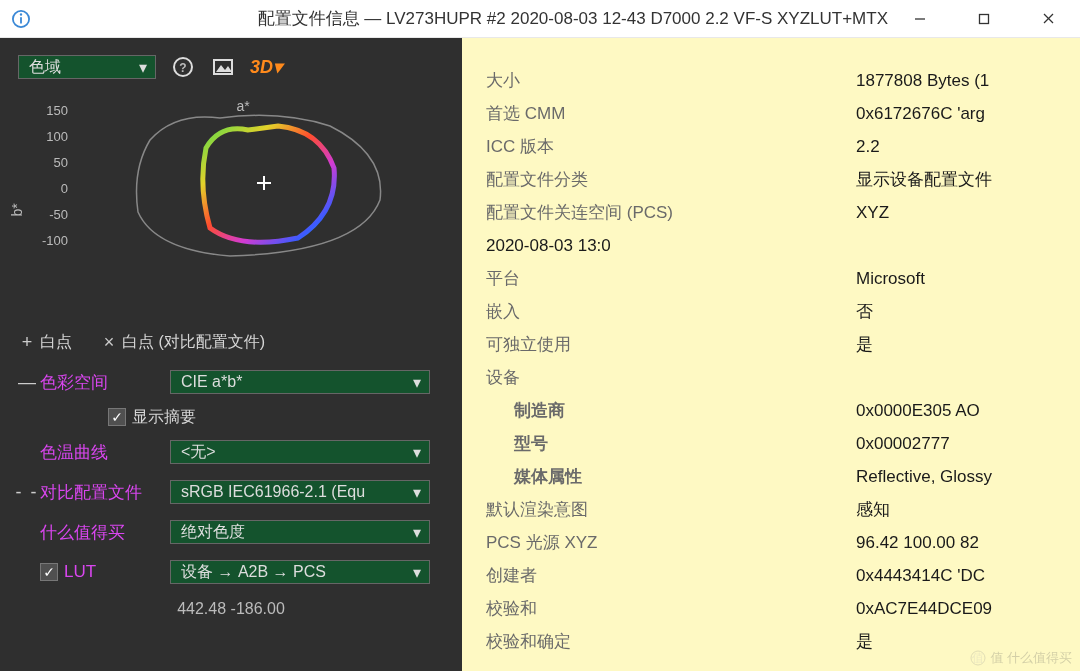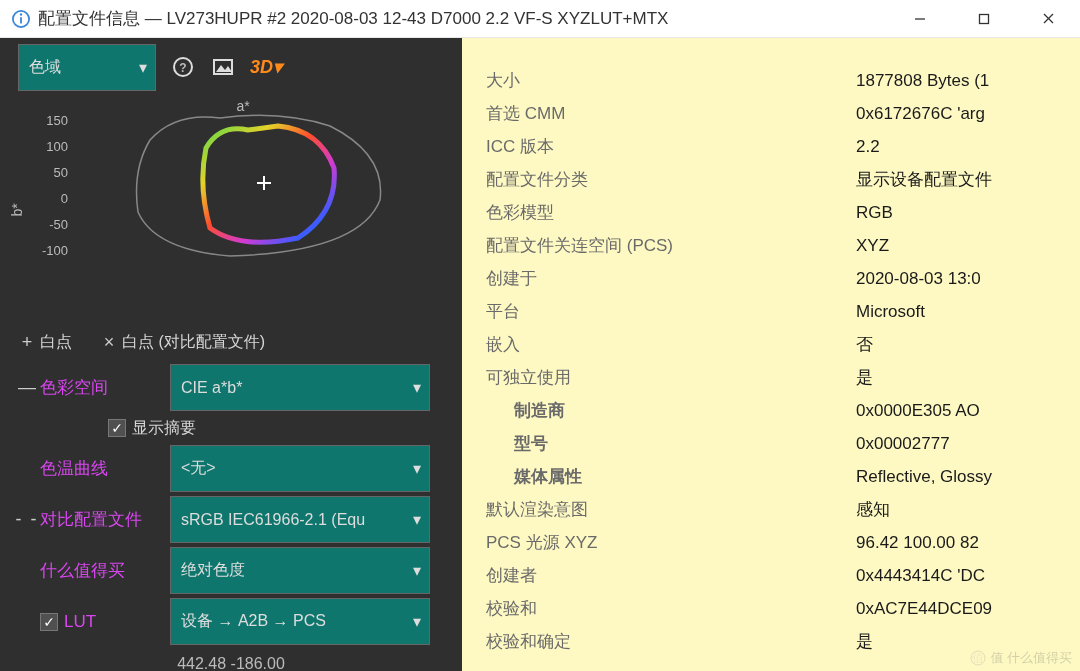--- a/index.html
+++ b/index.html
@@ -1,36 +1,36 @@
 <!DOCTYPE html>
 <html><head>
 <meta charset="utf-8">
 <style>
 * { box-sizing: border-box; margin: 0; padding: 0; }
 body { font-family: "Microsoft YaHei", "Segoe UI", sans-serif; width: 1080px; height: 671px; overflow: hidden; background: #fff; }
-.titlebar { height: 38px; display: flex; align-items: center; background: #fff; border-bottom: 1px solid #e8e8e8; }
+.titlebar { height: 38px; display: flex; align-items: center; background: #fff; border-bottom: 1px solid #e8e8e8; text-align: right; }
 .titlebar .icon { width: 18px; height: 18px; margin: 0 8px 0 12px; }
 .title { flex: 1; font-size: 17px; color: #333; white-space: nowrap; overflow: hidden; }
 .winbtns { display: flex; }
 .winbtn { width: 64px; height: 38px; display: flex; align-items: center; justify-content: center; color: #333; }
 .content { display: flex; height: 633px; }
 .left { width: 462px; background: #2f2f2f; color: #d6d6d6; position: relative; }
 .right { flex: 1; background: #fef9c3; padding: 26px 0 0 24px; overflow: hidden; position: relative; }
 .topbar { height: 58px; display: flex; align-items: center; padding: 0 18px; gap: 14px; }
-.dropdown { background: #0f766e; border: 1px solid #666; height: 47px; display: flex; align-items: center; padding: 0 8px 0 10px; color: #ddd; font-size: 16px; position: relative; }
+.dropdown { background: #14532d; border: 1px solid #666; height: 24px; display: flex; align-items: center; padding: 0 8px 0 10px; color: #ddd; font-size: 16px; position: relative; }
 .dropdown.wd1 { width: 138px; }
 .dropdown.wd2 { width: 260px; }
 .dropdown .arrow { margin-left: auto; }
 .icbtn { width: 26px; height: 26px; display: flex; align-items: center; justify-content: center; color: #ddd; }
 .threeDlbl { color: #ff8a1c; font-weight: 700; font-style: italic; font-size: 18px; display:flex; align-items:center; }
 .threeDarrow { color:#ff8a1c; }
 .chart { height: 224px; position: relative; margin: 0 10px 0 34px; }
 .ylabel { position: absolute; left: -24px; top: 50%; transform: translateY(-50%) rotate(-90deg); font-size: 14px; color: #bbb; }
 .xlabel { text-align: center; font-size: 14px; color: #bbb; margin-top: 2px; }
-.ticks-y { position: absolute; left: 4px; top: 16px; font-size: 13px; color: #bbb; line-height: 1; }
+.ticks-y { position: absolute; left: 4px; top: 6px; font-size: 13px; color: #bbb; line-height: 1; }
 .ticks-y div { height: 26px; text-align: right; width: 30px; }
 .ticks-x { display:flex; justify-content:space-between; font-size:13px; color:#bbb; padding:0 2px 0 40px; margin-top:-2px;}
 .plot { position:absolute; left:44px; top:2px; right:10px; height:160px; }
 .row { display: flex; align-items: center; min-height: 40px; padding: 2px 14px 2px 14px; }
 .sym { width: 26px; text-align: center; font-size: 18px; color: #ccc; }
 .lbl { width: 130px; font-size: 17px; color: #d946ef; }
 .coords { text-align:center; color:#bbb; font-size:16px; margin-top:8px;}
 .chk { width:18px; height:18px; background:#505050; border:1px solid #777; display:inline-flex; align-items:center; justify-content:center; margin-right:6px; }
 .chk.on::after { content:"✓"; color:#fff; font-size:14px; }
 .kv { display:flex; min-height:33px; align-items:center; font-size:17px; color:#6a6a6a; }
@@ -197,42 +197,41 @@
         </div>
         <div class="kv">
           <div class="k">ICC 版本</div>
           <div class="v">2.2</div>
         </div>
         <div class="kv">
           <div class="k">配置文件分类</div>
           <div class="v">显示设备配置文件</div>
         </div>
         <div class="kv">
-          <div class="k">色彩模型</div>
-          <div class="v">RGB</div>
-        </div>
-        <div class="kv">
           <div class="k">配置文件关连空间 (PCS)</div>
           <div class="v">XYZ</div>
         </div>
         <div class="kv">
-          <div class="k">创建于</div>
           <div class="v">2020-08-03 13:0</div>
         </div>
         <div class="kv">
           <div class="k">平台</div>
           <div class="v">Microsoft</div>
         </div>
         <div class="kv">
           <div class="k">嵌入</div>
           <div class="v">否</div>
         </div>
         <div class="kv">
           <div class="k">可独立使用</div>
           <div class="v">是</div>
+        </div>
+        <div class="kv">
+          <div class="k">设备</div>
+          <div class="v"></div>
         </div>
         <div class="kv sub">
           <div class="k">制造商</div>
           <div class="v">0x0000E305 AO</div>
         </div>
         <div class="kv sub">
           <div class="k">型号</div>
           <div class="v">0x00002777</div>
         </div>
         <div class="kv sub">

